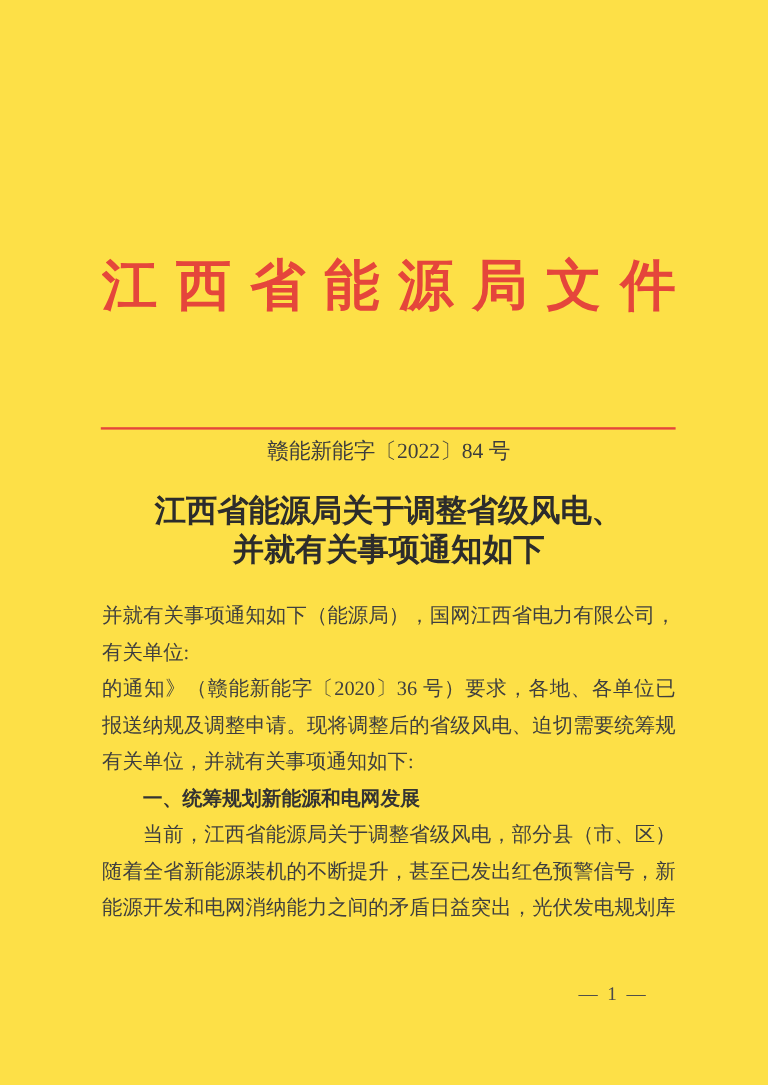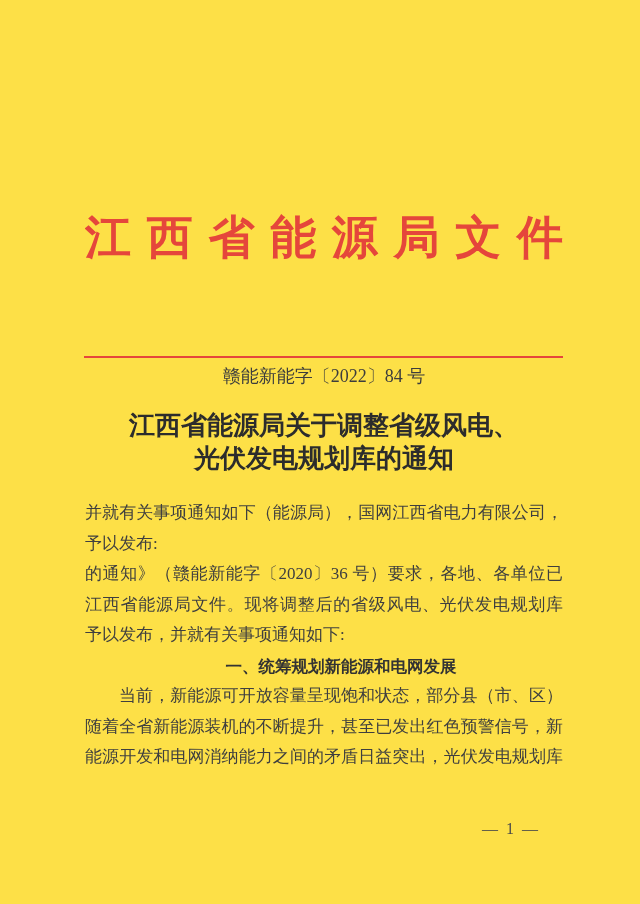--- a/index.html
+++ b/index.html
@@ -56,21 +56,21 @@
     font-size: 17px;
     line-height: 30.5px;
     color: #3f3f3f;
   }
   .bl { height: 30.5px; overflow: hidden; }
   .jf {
     text-align: justify;
     text-align-last: justify;
     text-justify: inter-character;
   }
-  .indent { text-indent: 34px; text-align: center; }
+  .indent { text-indent: 34px; }
   .heading {
     font-weight: bold;
     color: #333333;
     font-family: "Liberation Sans", "DejaVu Sans", sans-serif;
     font-size: 16.5px;
   }
   .page-num {
     position: absolute;
     left: 440px; top: 820px; width: 100px;
     text-align: right;
@@ -85,30 +85,30 @@
 <div class="page">
 
   <div class="header-title">江西省能源局文件</div>
 
   <div class="doc-number">赣能新能字〔2022〕84 号</div>
 
   <div class="red-line"></div>
 
   <div class="doc-title">
     <div>江西省能源局关于调整省级风电、</div>
-    <div>光伏发电规划库的通知</div>
+    <div>并就有关事项通知如下</div>
   </div>
 
   <div class="body-block">
     <div class="bl jf">并就有关事项通知如下（能源局），国网江西省电力有限公司，各</div>
-    <div class="bl">予以发布:</div>
+    <div class="bl">有关单位:</div>
     <div class="bl jf">的通知》（赣能新能字〔2020〕36 号）要求，各地、各单位已</div>
-    <div class="bl jf">江西省能源局文件。现将调整后的省级风电、光伏发电规划库</div>
-    <div class="bl">予以发布，并就有关事项通知如下:</div>
+    <div class="bl jf">报送纳规及调整申请。现将调整后的省级风电、迫切需要统筹规</div>
+    <div class="bl">有关单位，并就有关事项通知如下:</div>
     <div class="bl heading indent">一、统筹规划新能源和电网发展</div>
-    <div class="bl jf indent">当前，新能源可开放容量呈现饱和状态，部分县（市、区）</div>
+    <div class="bl jf indent">当前，江西省能源局关于调整省级风电，部分县（市、区）</div>
     <div class="bl jf">随着全省新能源装机的不断提升，甚至已发出红色预警信号，新</div>
     <div class="bl jf">能源开发和电网消纳能力之间的矛盾日益突出，光伏发电规划库</div>
   </div>
 
   <div class="page-num">— 1 —</div>
 
 </div>
 
 </body></html>

